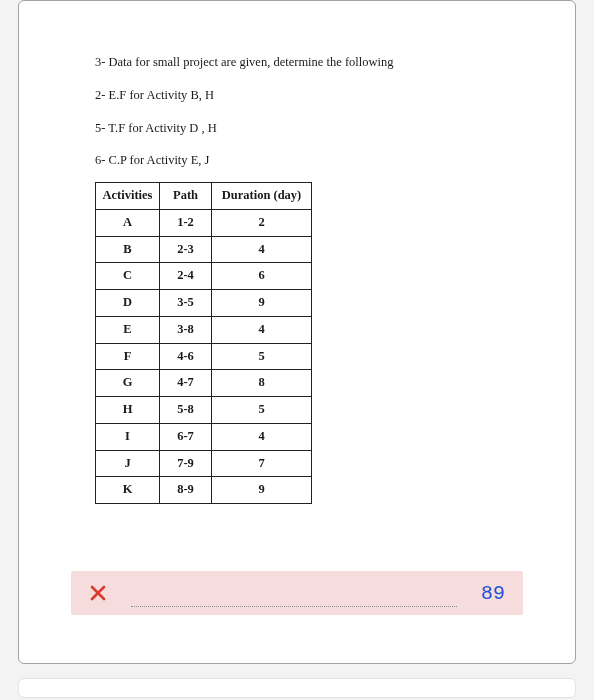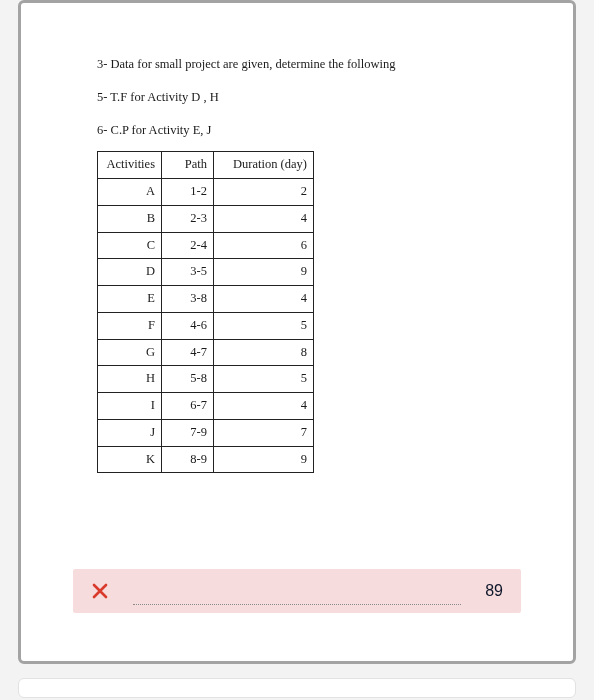--- a/index.html
+++ b/index.html
@@ -6,21 +6,21 @@
     body {
       background: #f3f3f3;
       font-family: "Times New Roman", Times, serif;
       color: #1a1a1a;
       width: 594px;
       height: 700px;
       overflow: hidden;
     }
     .card {
       background: #fff;
-      border: 3px solid #a3a3a3;
+      border: 1px solid #a3a3a3;
       border-radius: 6px;
       margin: 0 18px 14px 18px;
       padding: 40px 34px 34px 34px;
       box-shadow: 0 0 0 rgba(0,0,0,0);
       position: relative;
       height: 664px;
     }
     .next-card {
       background: #fff;
       border: 1px solid #e2e2e2;
@@ -35,22 +35,22 @@
     }
     .question-content p { margin-bottom: 9px; }
     .tbl {
       border-collapse: collapse;
       margin-top: 6px;
       font-size: 12.5px;
     }
     .tbl th, .tbl td {
       border: 1px solid #222;
       padding: 1px 6px;
-      text-align: right;
-      font-weight: normal;
+      text-align: center;
+      font-weight: bold;
     }
     .tbl .col-a { width: 64px; }
     .tbl .col-p { width: 52px; }
     .tbl .col-d { width: 100px; }
     .answer-bar {
       position: absolute;
       left: 52px;
       right: 52px;
       bottom: 48px;
       background: #f6dcdc;
@@ -78,31 +78,32 @@
       width: 100%;
       border: none;
       border-bottom: 1px dotted #8a8a8a;
       background: transparent;
       outline: none;
       font-family: inherit;
       font-size: 13px;
       height: 20px;
     }
     .answer-score {
-      font-size: 16px;
-      color: #0f172a;
-      font-family: Liberation Sans, sans-serif;
+      font-size: 20px;
+      color: #1d4ed8;
+      font-family: Liberation Mono, monospace;
     }
   </style>
 </head>
 <body>
 
 <div class="card">
   <div class="question-content">
     <p>3- Data for small project are given, determine the following</p>
+    <p>2- E.F for Activity B, H</p>
     <p>5- T.F for Activity D , H</p>
     <p>6- C.P for Activity E, J</p>
 
     <table class="tbl">
       <thead>
         <tr>
           <th class="col-a">Activities</th>
           <th class="col-p">Path</th>
           <th class="col-d">Duration (day)</th>
         </tr>

